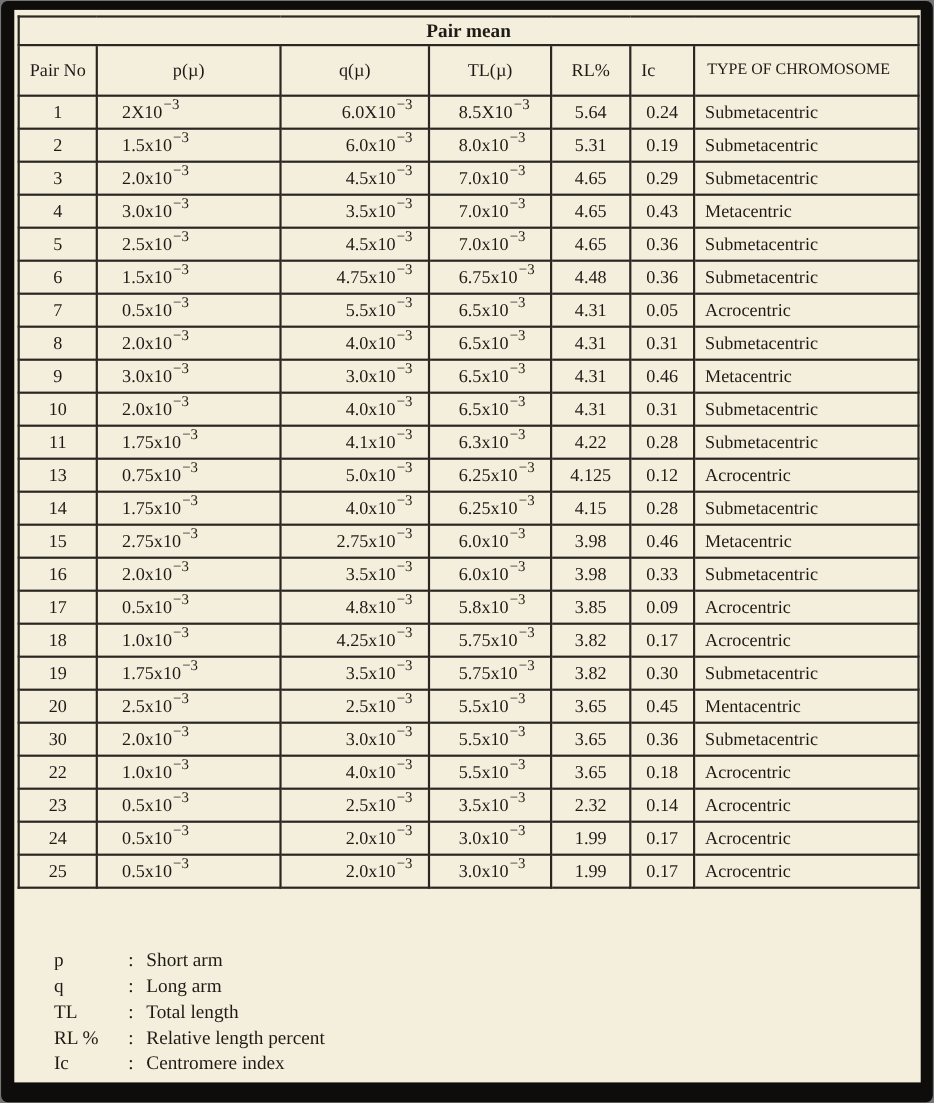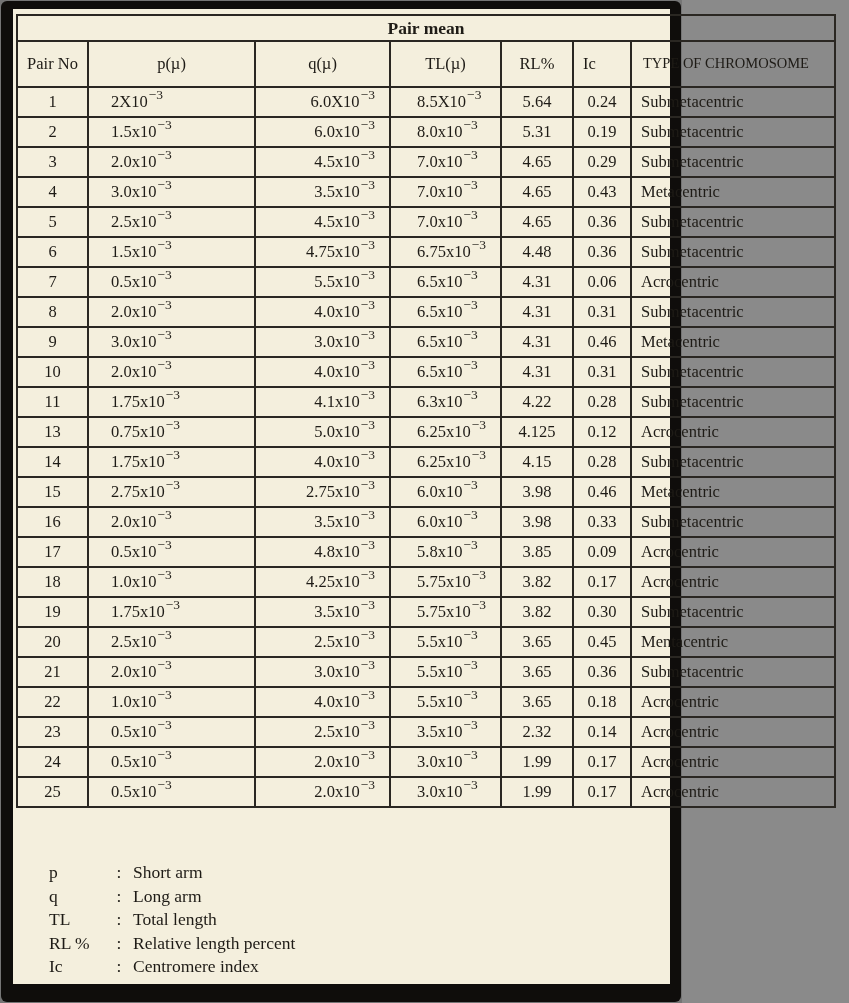--- a/index.html
+++ b/index.html
@@ -8,21 +8,21 @@
     --grid-line:#2a2722;
     --text:#1e1b16;
   }
   *{margin:0;padding:0;box-sizing:border-box;}
   body{
     width:849px;height:1003px;overflow:hidden;
     font-family:"Liberation Serif","DejaVu Serif",serif;
     color:var(--text);
     background:#8a8a8a;
   }
-  .outer{position:relative;width:682px;height:1003px;background:#757575;}
+  .outer{position:relative;width:849px;height:1003px;background:#757575;}
   .frame{position:absolute;inset:1px;background:var(--frame);border-radius:6px;}
   .page{position:absolute;left:12px;top:8px;right:11px;bottom:18px;background:var(--page-background);}
   
   table.pair-table{
     position:absolute;left:3px;top:5px;width:820px;
     border-collapse:collapse;table-layout:fixed;
   }
   .pair-table th,.pair-table td{
     border:2px solid var(--grid-line);
     font-size:16.5px;line-height:1.05;
@@ -143,21 +143,21 @@
               <td class="c4">4.48</td>
               <td class="c5">0.36</td>
               <td class="c6">Submetacentric</td>
             </tr>
             <tr>
               <td class="c0">7</td>
               <td class="c1">0.5x10<span class="exp">−3</span></td>
               <td class="c2">5.5x10<span class="exp">−3</span></td>
               <td class="c3">6.5x10<span class="exp">−3</span></td>
               <td class="c4">4.31</td>
-              <td class="c5">0.06</td>
+              <td class="c5">0.05</td>
               <td class="c6">Acrocentric</td>
             </tr>
             <tr>
               <td class="c0">8</td>
               <td class="c1">2.0x10<span class="exp">−3</span></td>
               <td class="c2">4.0x10<span class="exp">−3</span></td>
               <td class="c3">6.5x10<span class="exp">−3</span></td>
               <td class="c4">4.31</td>
               <td class="c5">0.31</td>
               <td class="c6">Submetacentric</td>
@@ -255,21 +255,21 @@
             <tr>
               <td class="c0">20</td>
               <td class="c1">2.5x10<span class="exp">−3</span></td>
               <td class="c2">2.5x10<span class="exp">−3</span></td>
               <td class="c3">5.5x10<span class="exp">−3</span></td>
               <td class="c4">3.65</td>
               <td class="c5">0.45</td>
               <td class="c6">Mentacentric</td>
             </tr>
             <tr>
-              <td class="c0">21</td>
+              <td class="c0">30</td>
               <td class="c1">2.0x10<span class="exp">−3</span></td>
               <td class="c2">3.0x10<span class="exp">−3</span></td>
               <td class="c3">5.5x10<span class="exp">−3</span></td>
               <td class="c4">3.65</td>
               <td class="c5">0.36</td>
               <td class="c6">Submetacentric</td>
             </tr>
             <tr>
               <td class="c0">22</td>
               <td class="c1">1.0x10<span class="exp">−3</span></td>

